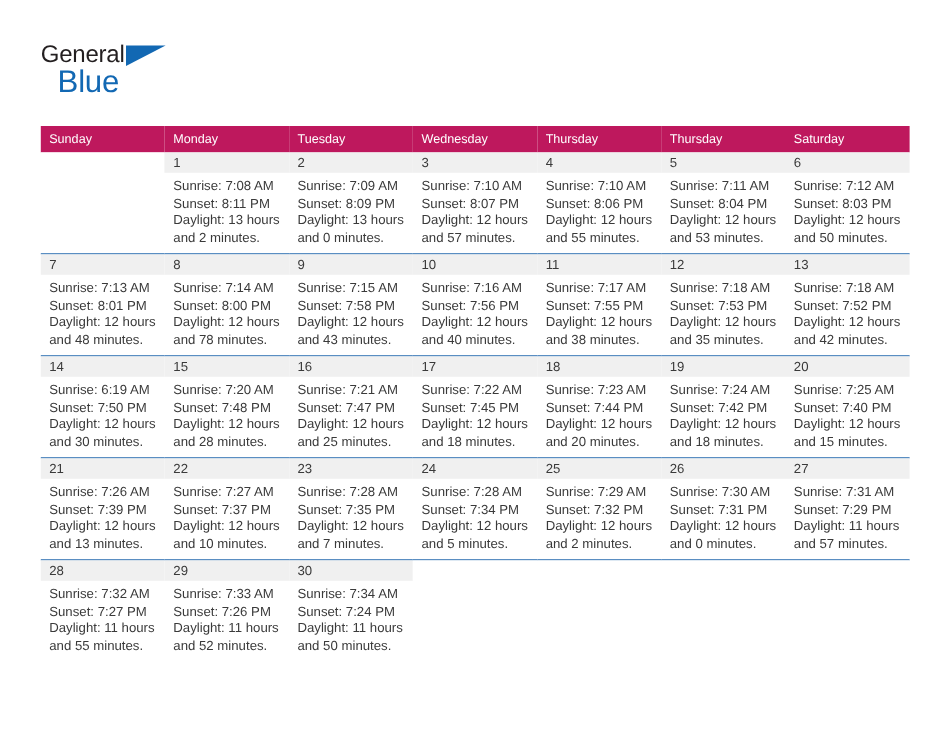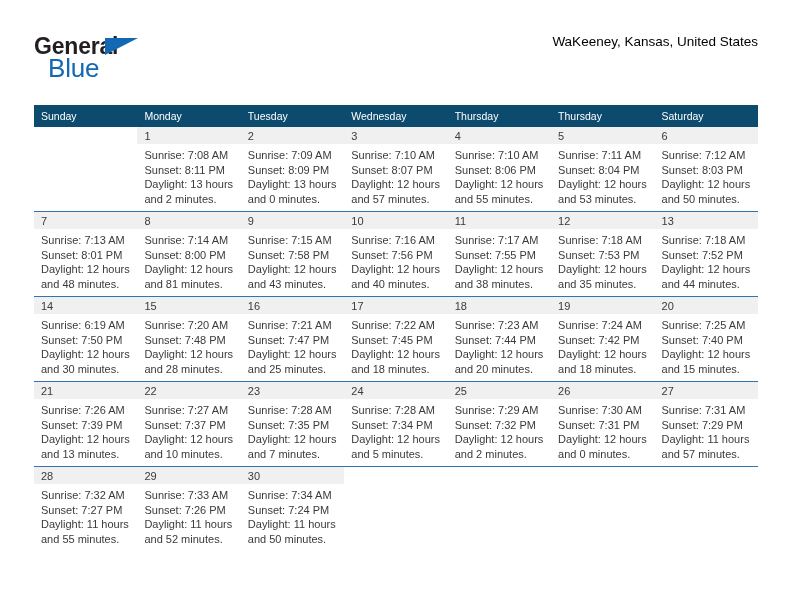--- a/index.html
+++ b/index.html
@@ -33,26 +33,25 @@
     position: absolute;
     left: 0;
     top: 8px;
     width: 120px;
     height: 48px;
   }
   .brand-general {
     position: absolute;
     left: 0;
     top: 0;
-    font-size: 23px;
+    font-size: 20px;
     letter-spacing: -0.2px;
     color: #231f20;
     font-family: "Liberation Sans", sans-serif;
     line-height: 24px;
-    font-weight: bold;
   }
   .brand-tri {
     position: absolute;
     left: 71px;
     top: 4px;
     width: 0;
     height: 0;
     border-left: 33px solid #1268b3;
     border-bottom: 17px solid transparent;
   }
@@ -89,21 +88,21 @@
   
   .calendar {
     position: absolute;
     left: 34px;
     top: 105px;
     width: 724px;
     border-collapse: collapse;
     table-layout: fixed;
   }
   .calendar th {
-    background: #0c4a6e;
+    background: #be185d;
     color: #ffffff;
     font-size: 10.5px;
     font-weight: normal;
     text-align: left;
     padding: 5px 0 5px 7px;
     height: 9px;
     border: none;
   }
   .calendar td {
     vertical-align: top;
@@ -150,21 +149,20 @@
 
   <div class="header">
 
     <div class="brand">
       <span class="brand-general">General</span>
       <span class="brand-tri"></span>
       <span class="brand-blue">Blue</span>
     </div>
 
     <div class="title-block">
-      <div class="cal-subtitle">WaKeeney, Kansas, United States</div>
     </div>
 
   </div>
 
   <table class="calendar">
     <thead>
       <tr>
         <th>Sunday</th>
         <th>Monday</th>
         <th>Tuesday</th>
@@ -261,21 +259,21 @@
               </div>
             </div>
           </td>
           <td>
             <div class="daycell">
               <div class="daynum-band">8</div>
               <div class="cell-lines">
                 <div>Sunrise: 7:14 AM</div>
                 <div>Sunset: 8:00 PM</div>
                 <div>Daylight: 12 hours</div>
-                <div>and 81 minutes.</div>
+                <div>and 78 minutes.</div>
               </div>
             </div>
           </td>
           <td>
             <div class="daycell">
               <div class="daynum-band">9</div>
               <div class="cell-lines">
                 <div>Sunrise: 7:15 AM</div>
                 <div>Sunset: 7:58 PM</div>
                 <div>Daylight: 12 hours</div>
@@ -316,21 +314,21 @@
               </div>
             </div>
           </td>
           <td>
             <div class="daycell">
               <div class="daynum-band">13</div>
               <div class="cell-lines">
                 <div>Sunrise: 7:18 AM</div>
                 <div>Sunset: 7:52 PM</div>
                 <div>Daylight: 12 hours</div>
-                <div>and 44 minutes.</div>
+                <div>and 42 minutes.</div>
               </div>
             </div>
           </td>
         </tr>
         <tr class="week-row">
           <td>
             <div class="daycell">
               <div class="daynum-band">14</div>
               <div class="cell-lines">
                 <div>Sunrise: 6:19 AM</div>

